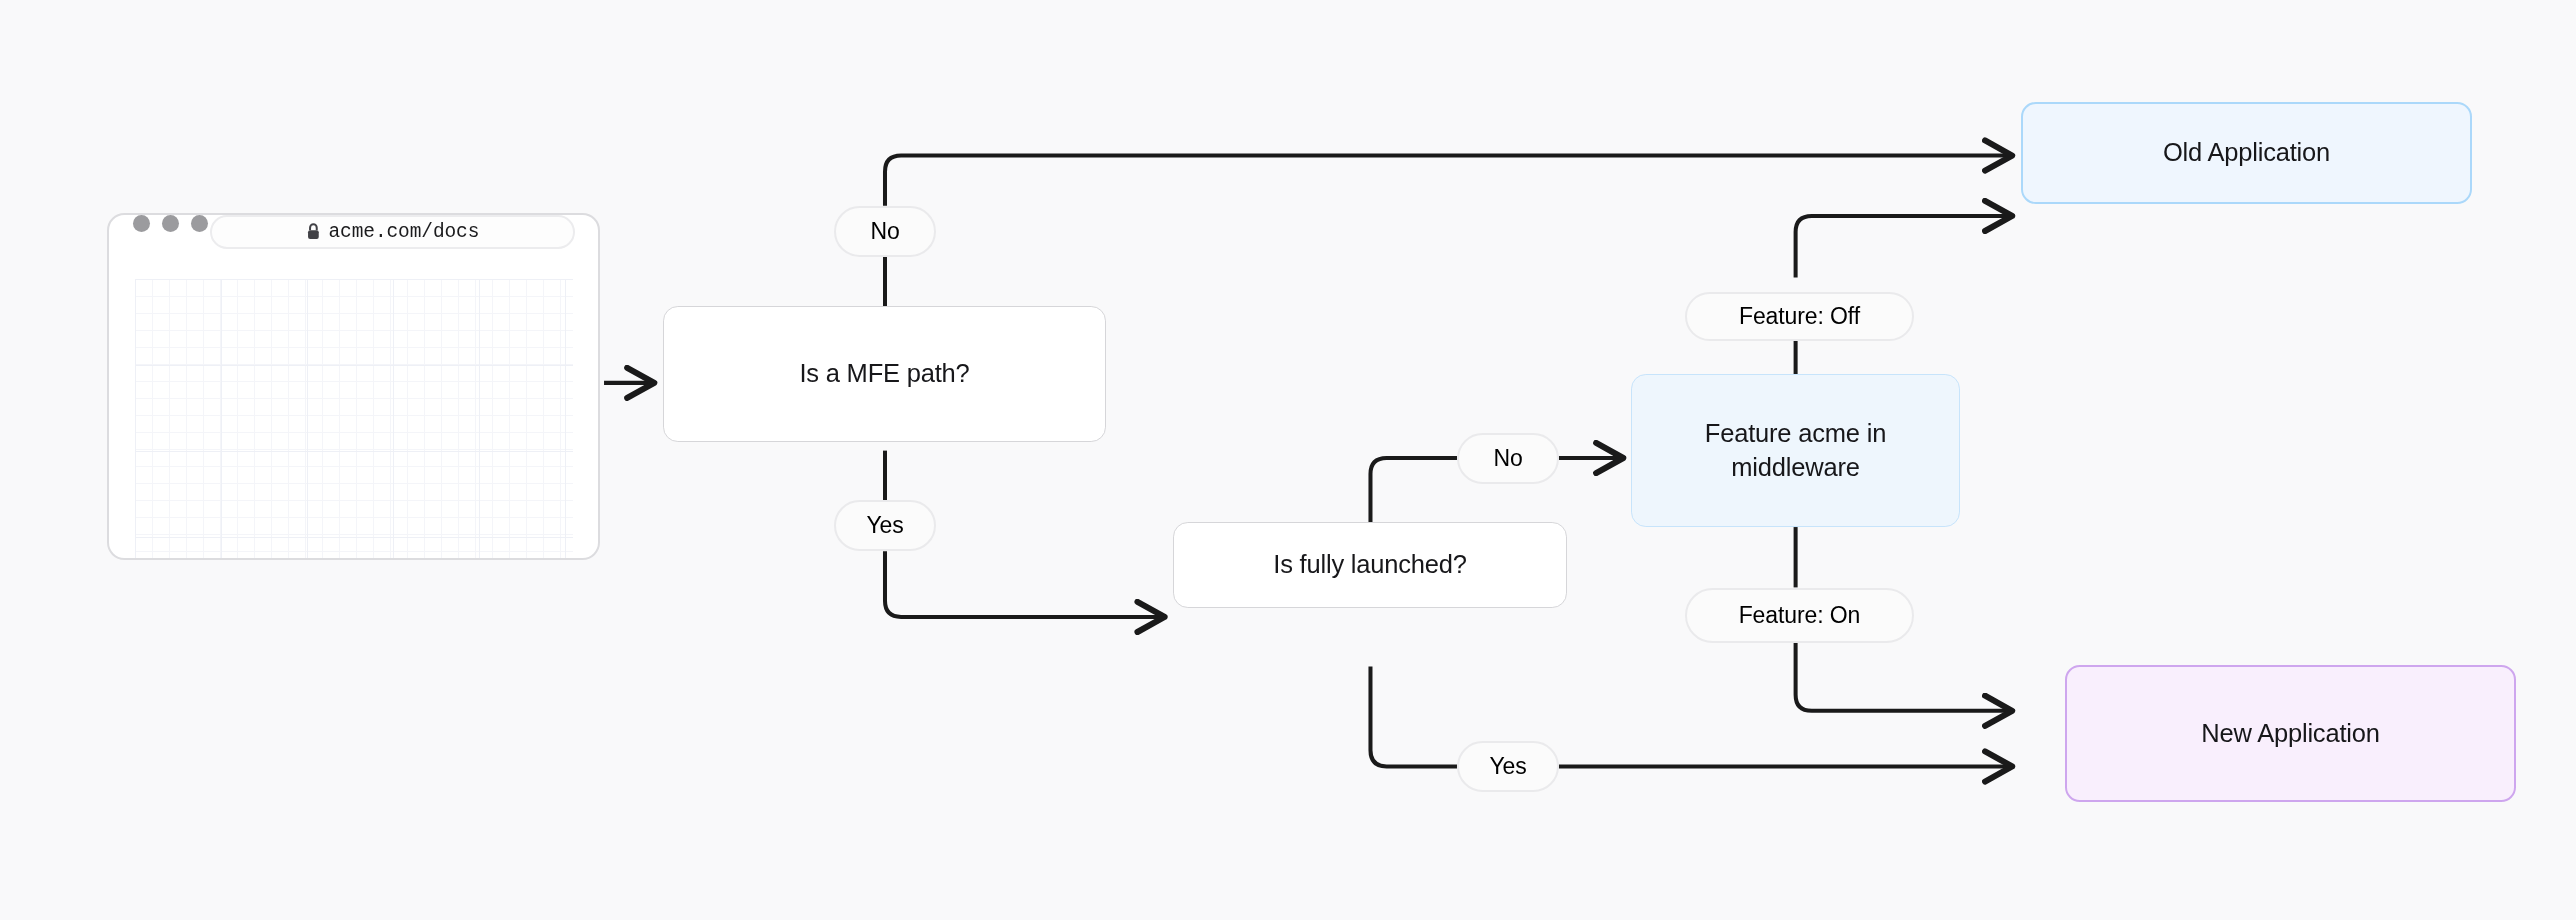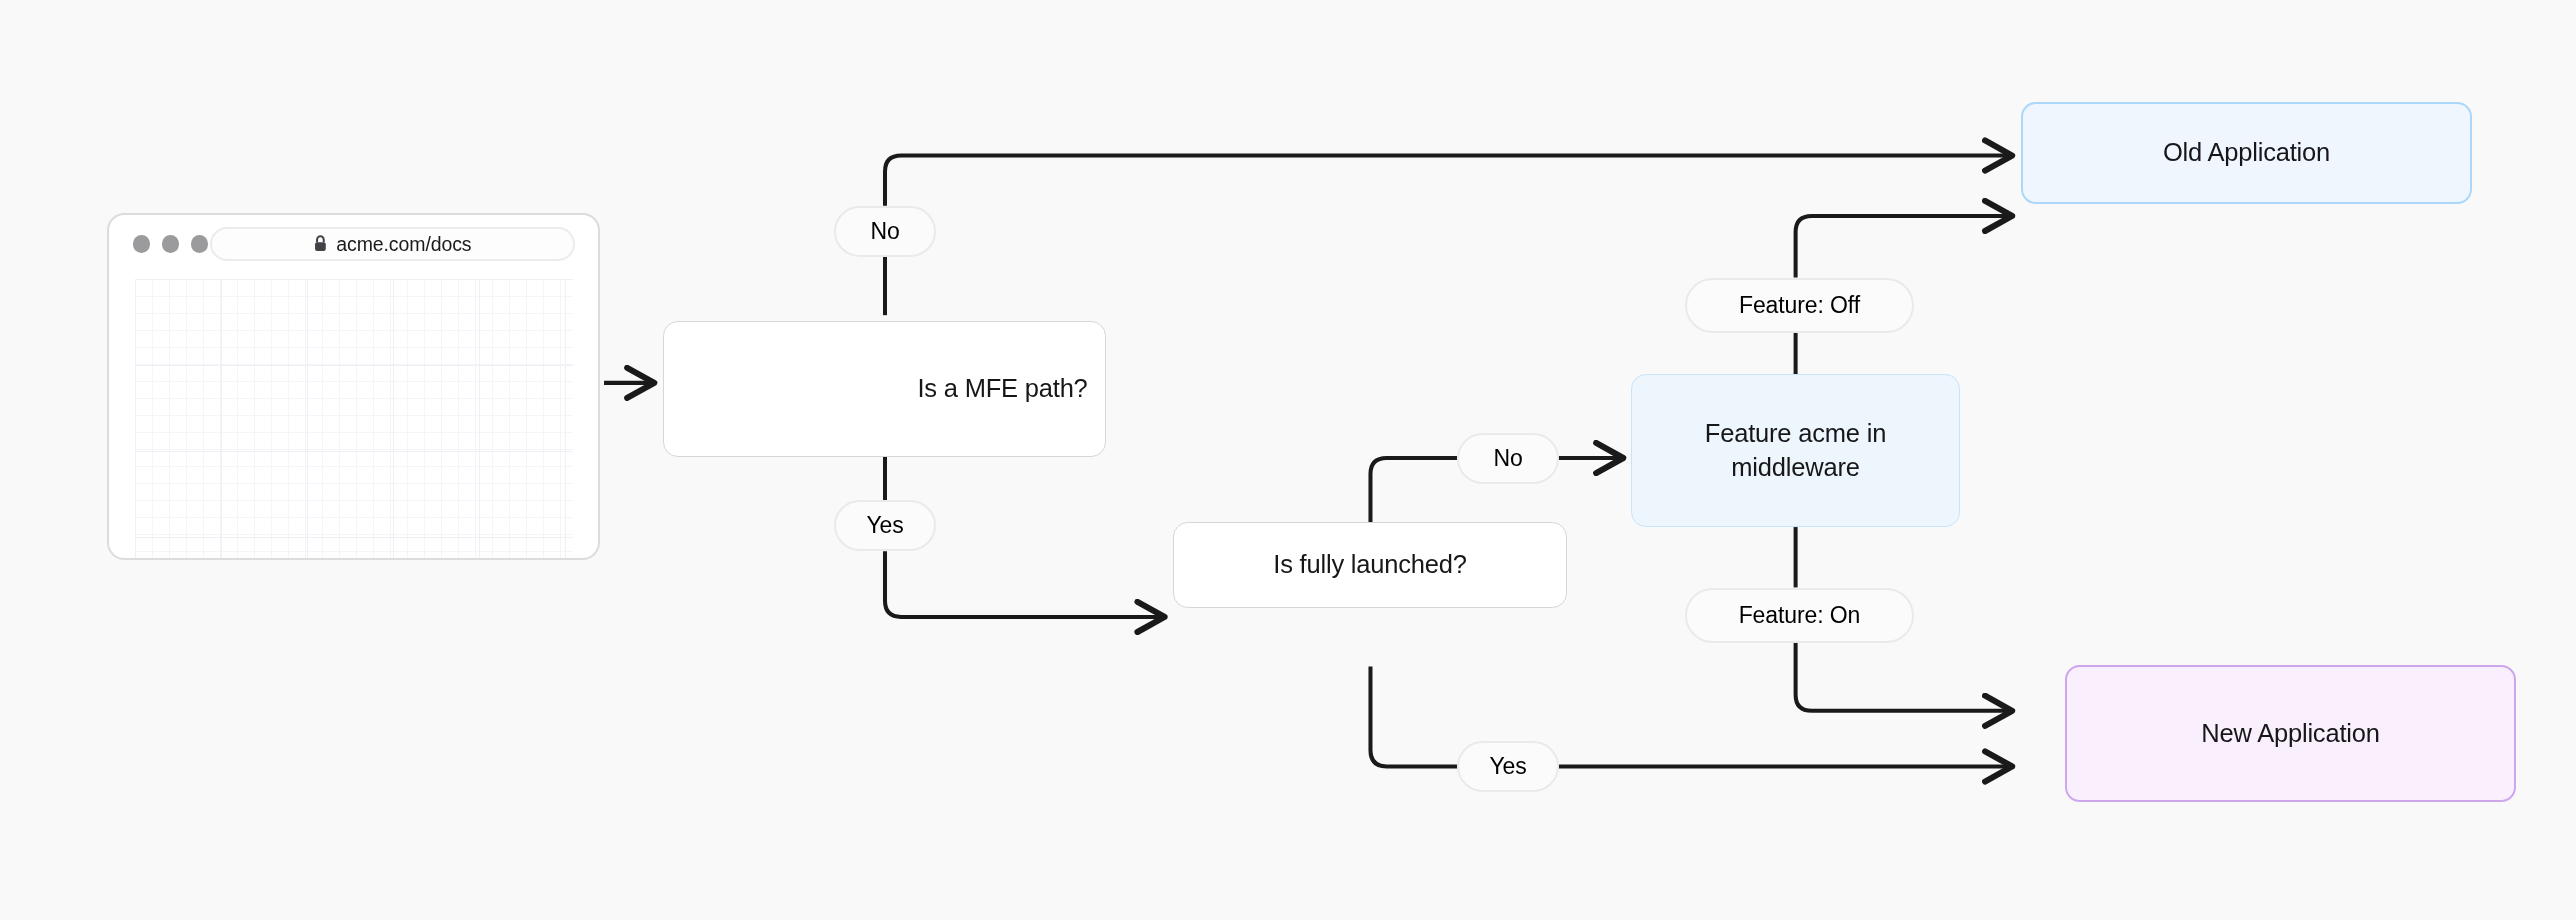--- a/index.html
+++ b/index.html
@@ -33,23 +33,24 @@
     background: #ffffff;
     border: 2px solid #dcdcdf;
     border-radius: 17.4px;
     box-sizing: border-box;
     overflow: hidden;
   }
   .browser-chrome {
     position: relative;
     height: 58px;
     display: flex;
-    align-items: center;
+    align-items: flex-start;
     padding: 0 16px 0 24px;
     box-sizing: border-box;
+    font-family: Liberation Mono, monospace;
   }
   .dots {
     display: flex;
     gap: 11.4px;
     align-items: center;
   }
   .dot {
     width: 17.4px;
     height: 17.4px;
     border-radius: 50%;
@@ -185,21 +186,21 @@
         <svg class="lock-icon" width="14.8" height="17.4" viewBox="0 0 22 26" xmlns="http://www.w3.org/2000/svg">
           <path d="M6 11 V7 a5 5 0 0 1 10 0 v4" fill="none" stroke="#414146" stroke-width="3"></path>
           <rect x="3" y="11" width="16" height="13" rx="3" fill="#414146"></rect>
         </svg>
         <span class="url-text">acme.com/docs</span>
       </div>
     </div>
     <div class="viewport"></div>
   </div>
 
-  <div class="node decision" style="left:663px; top:321px; width:443px; height:136px;justify-content:flex-end;">
+  <div class="node decision" style="left:663px; top:306px; width:443px; height:136px;">
     <span>Is a MFE path?</span>
   </div>
 
   <div class="node decision" style="left:1173px; top:522px; width:394px; height:86px;">
     <span>Is fully launched?</span>
   </div>
 
   <div class="node blue-soft" style="left:1631px; top:374px; width:329px; height:153px;">
     <span>Feature acme in middleware</span>
   </div>
@@ -221,21 +222,21 @@
   </div>
 
   <div class="pill" style="left:1457px; top:433px; width:102px; height:51px;">
     <span>No</span>
   </div>
 
   <div class="pill" style="left:1457px; top:741px; width:102px; height:51px;">
     <span>Yes</span>
   </div>
 
-  <div class="pill" style="left:1685px; top:278px; width:229px; height:55px;">
+  <div class="pill" style="left:1685px; top:292px; width:229px; height:49px;">
     <span>Feature: Off</span>
   </div>
 
   <div class="pill" style="left:1685px; top:588px; width:229px; height:55px;">
     <span>Feature: On</span>
   </div>
 
 </div>
 
 

